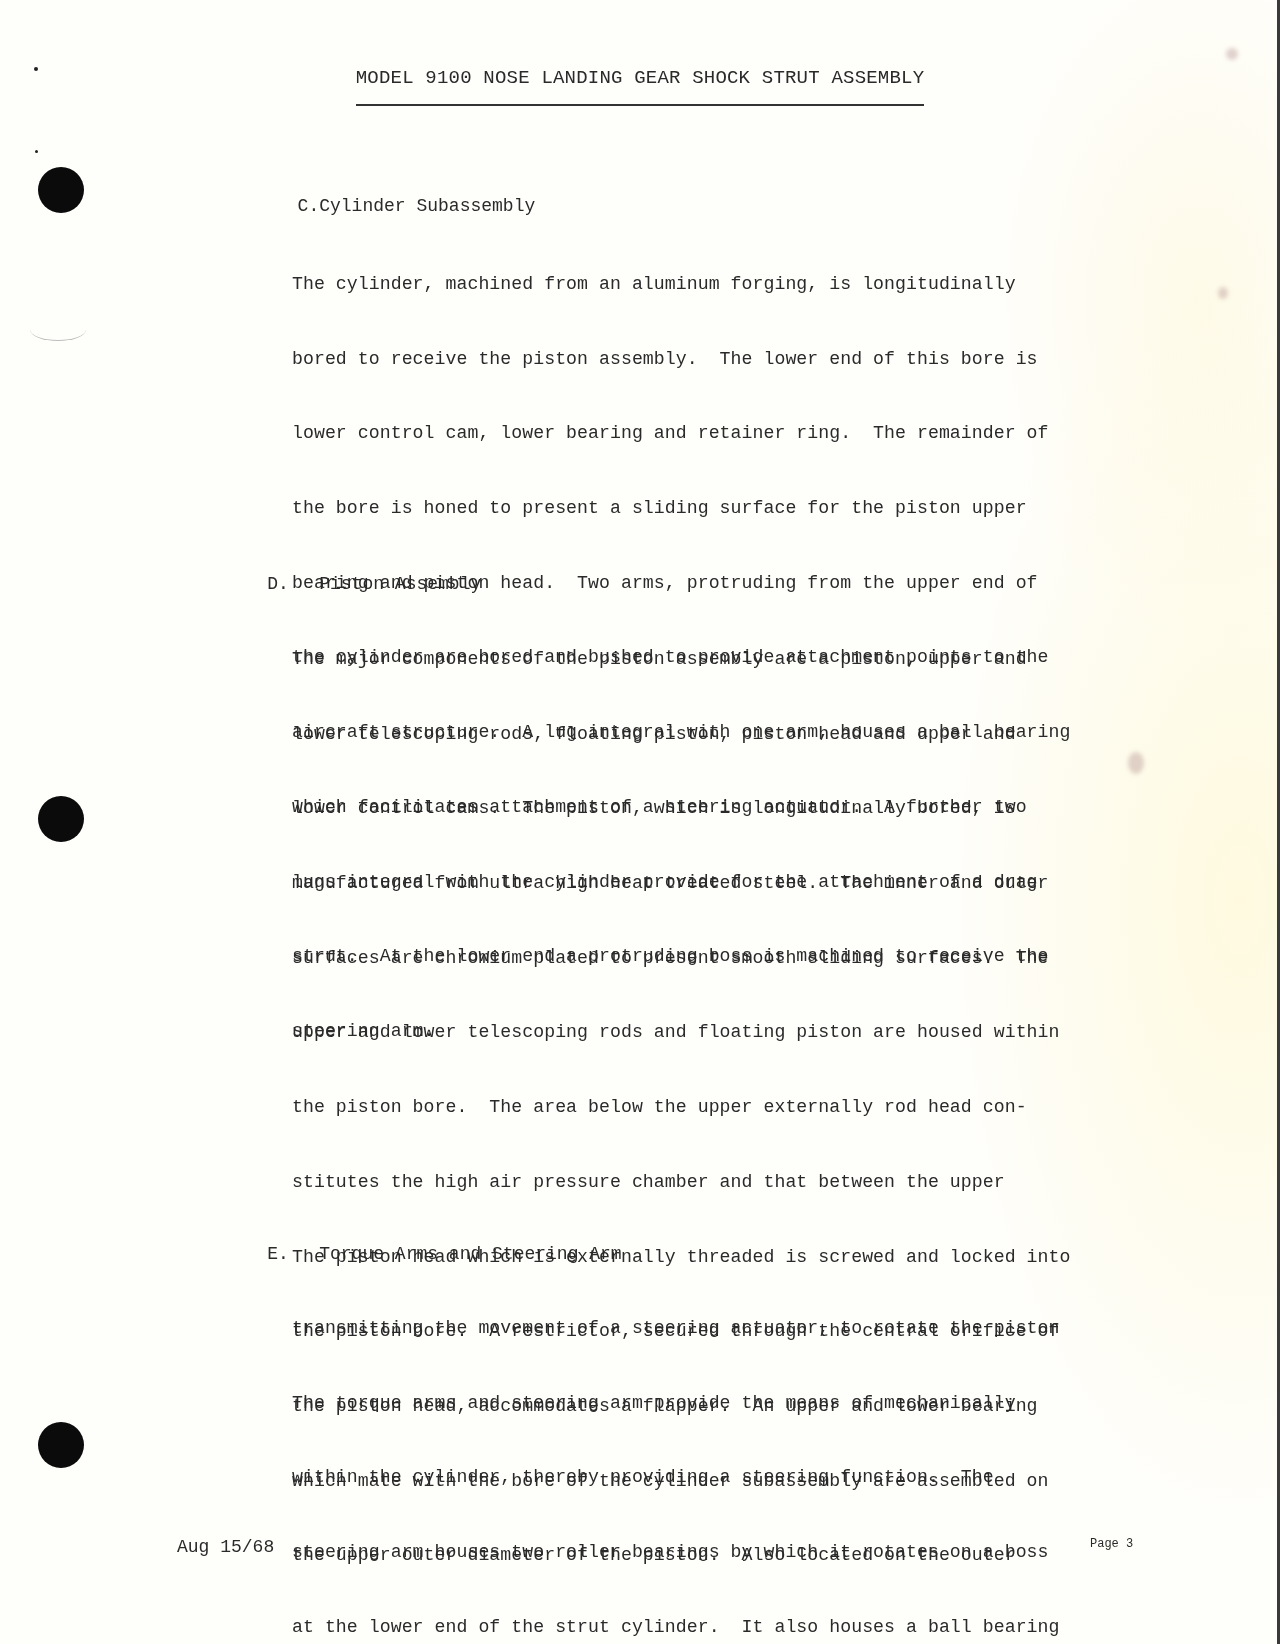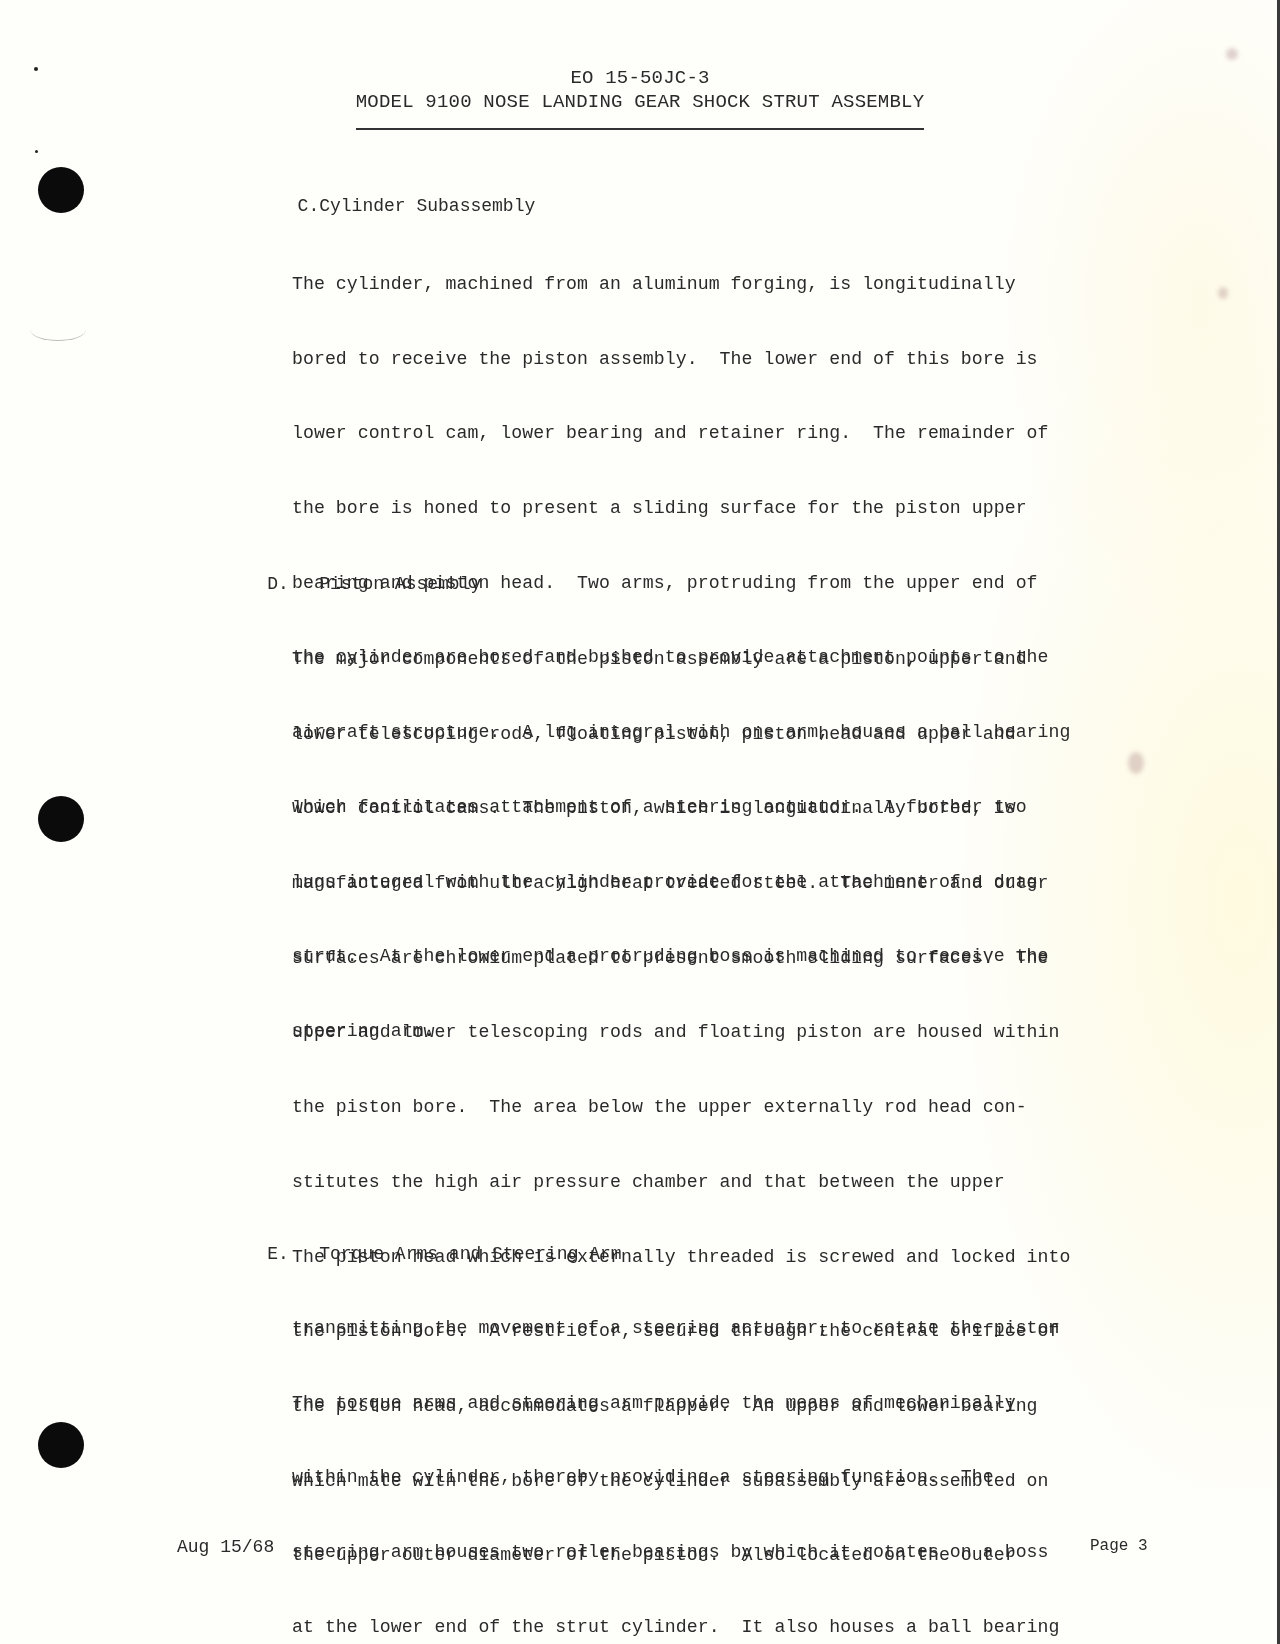--- a/index.html
+++ b/index.html
@@ -97,21 +97,21 @@
     .footer-left {
       position: absolute;
       left: 177px;
       top: 1537px;
       font-size: 18px;
     }
     .footer-right {
       position: absolute;
       left: 1090px;
       top: 1537px;
-      font-size: 16px;
+      font-size: 12px;
     }
   </style>
 </head>
 <body>
 
 <div class="page">
 
   <div class="right-edge"></div>
 
   <div class="punch-hole" style="top:167px;"></div>
@@ -119,21 +119,20 @@
   <div class="punch-hole" style="top:796px;"></div>
   <div class="punch-hole" style="top:1422px;"></div>
 
   <div class="speck" style="left:34px;top:67px;width:4px;height:4px;"></div>
   <div class="speck" style="left:35px;top:150px;width:3px;height:3px;"></div>
   <div class="stain" style="left:1226px;top:48px;width:12px;height:12px;"></div>
   <div class="stain" style="left:1218px;top:287px;width:10px;height:12px;"></div>
   <div class="stain" style="left:1128px;top:752px;width:16px;height:22px;"></div>
 
   <div class="header">
-    <div>EO 15-50JC-3</div>
     <div class="title">MODEL 9100 NOSE LANDING GEAR SHOCK STRUT ASSEMBLY</div>
   </div>
 
   <div class="section-head" style="top:170px;text-align:right;">
     <span class="letter">C.</span><span>Cylinder Subassembly</span>
   </div>
   <div class="para" style="top:222px;">
     <span class="line">The cylinder, machined from an aluminum forging, is longitudinally</span>
     <span class="line">bored to receive the piston assembly.  The lower end of this bore is</span>
     <span class="line">lower control cam, lower bearing and retainer ring.  The remainder of</span>

